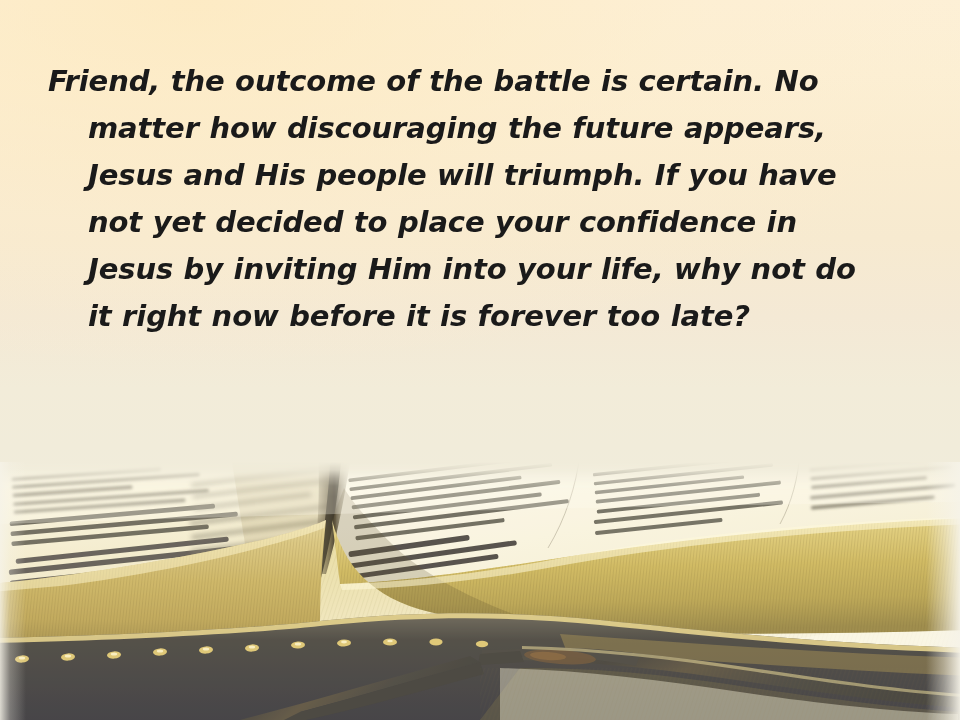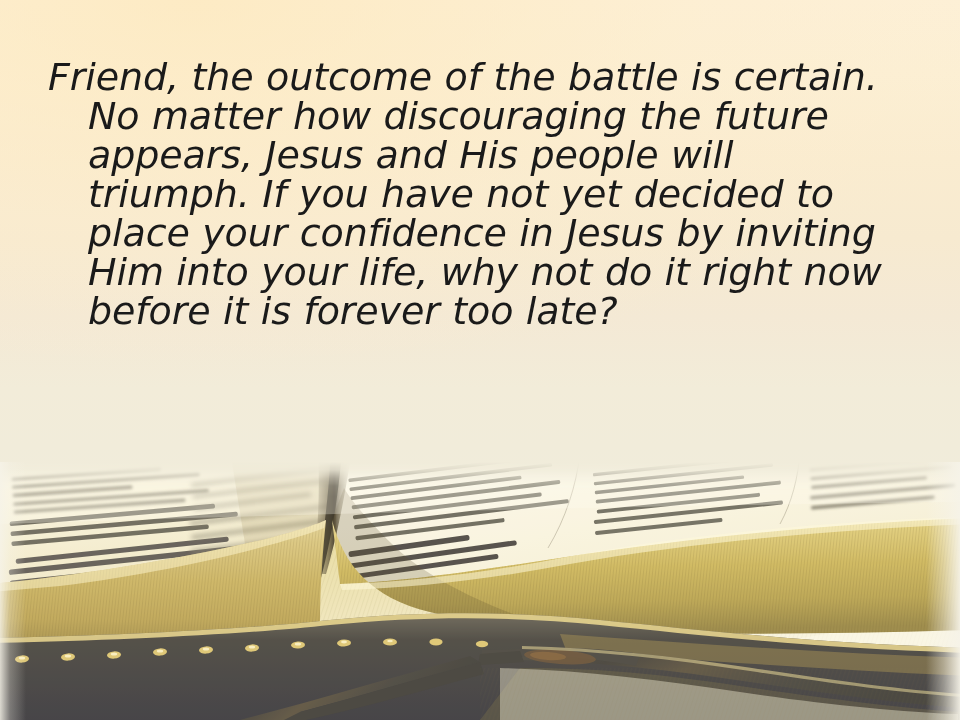--- a/index.html
+++ b/index.html
@@ -52,23 +52,23 @@
   .quote-block {
     position: absolute;
     left: 48px;
     top: 58px;
     width: 840px;
   }
   .quote-text {
     margin: 0;
     font-family: "DejaVu Sans", "Liberation Sans", sans-serif;
     font-style: italic;
-    font-weight: 400;
-    font-size: 38px;
-    line-height: 39px;
+    font-weight: 700;
+    font-size: 29px;
+    line-height: 47px;
     color: #1a1a1a;
     text-indent: -40px;
     padding-left: 40px;
     letter-spacing: -0.1px;
     word-spacing: 0.5px;
   }
 
   
   .photo {
     position: absolute;

